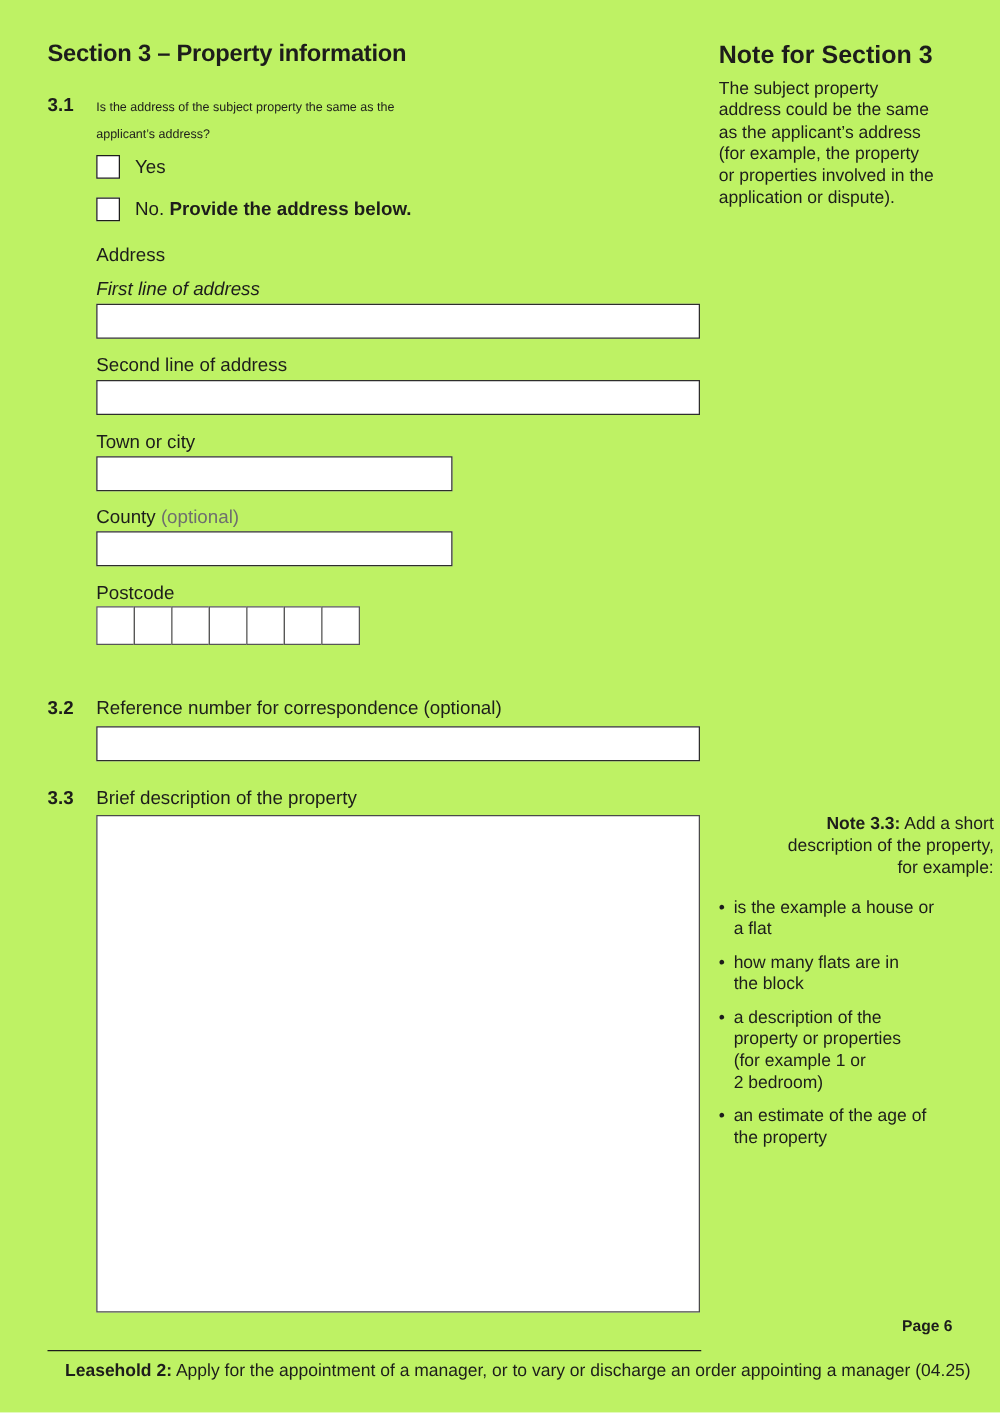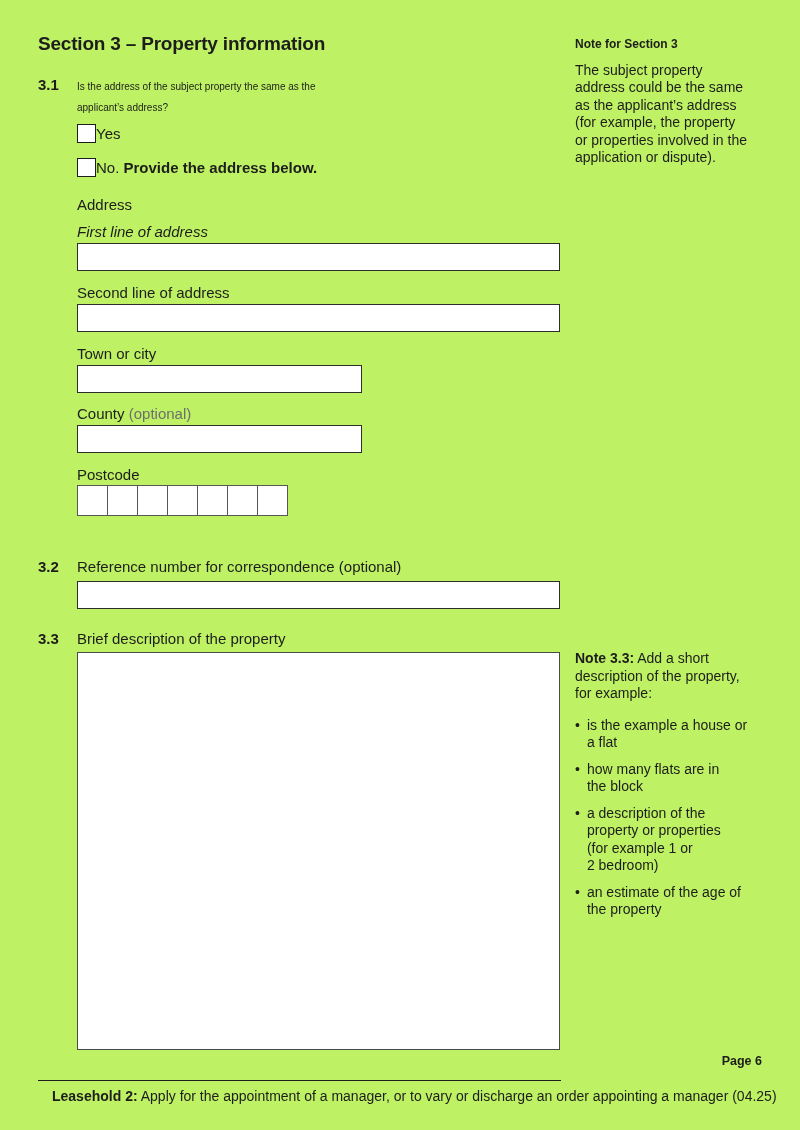--- a/index.html
+++ b/index.html
@@ -15,21 +15,21 @@
   .title { left:38px; top:33px; font-size:19px; font-weight:700; letter-spacing:-0.2px; }
   .qnum  { font-size:15px; font-weight:700; }
   .lbl   { font-size:15px; }
   .preline { white-space:pre-line; }
   .muted { color:#6e6e6e; }
 
   
   .q31-num { left:38px; top:76px; }
   .q31-question { left:77px; top:76px; width:500px; font-size:10px; line-height:21px; }
 
-  .check-row { display:flex; align-items:center; gap:0; }
+  .check-row { display:flex; align-items:center; gap:12px; }
   .row-yes { left:77px; top:124px; }
   .row-no  { left:77px; top:158px; }
   .checkbox {
     appearance:none; -webkit-appearance:none;
     width:19px; height:19px; border:1px solid #1d1d1b; background:#fff;
     flex:0 0 auto; cursor:pointer;
   }
   .check-label { font-size:15px; }
   .check-label b { font-weight:700; }
 
@@ -64,24 +64,24 @@
   .q33-num { left:38px; top:630px; }
   .q33-lbl { left:77px; top:630px; }
   .ta-desc {
     left:77px; top:652px; width:483px; height:398px;
     border:1px solid #4a4a49; background:#fff; resize:none; outline:none;
     font-family:inherit; font-size:15px; color:#1d1d1b; padding:6px;
   }
 
   
   .note { width:220px; font-size:14px; line-height:17.5px; }
-  .note h2 { font-size:12px; font-weight:700; margin-bottom:8px; }
+  .note h2 { font-size:20px; font-weight:700; margin-bottom:8px; }
   .note-s3 { left:575px; top:36px; }
   .note-33 { left:575px; top:650px; }
-  .note-33 .intro { margin-bottom:14px; }
+  .note-33 .intro { margin-bottom:14px;text-align:right; }
   .note-33 .intro b { font-weight:700; }
   .bullet-row { display:flex; gap:7px; margin-bottom:9px; }
   .bullet-row .dot { flex:0 0 auto; }
 
   
   .page-num { top:1054px; right:38px; font-size:12.5px; font-weight:700; }
   .foot-rule { left:38px; top:1080px; width:523px; height:1px; background:#1d1d1b; }
   .foot-text { left:52px; top:1088px; font-size:14px; }
   .foot-text b { font-weight:700; }
 </style>

